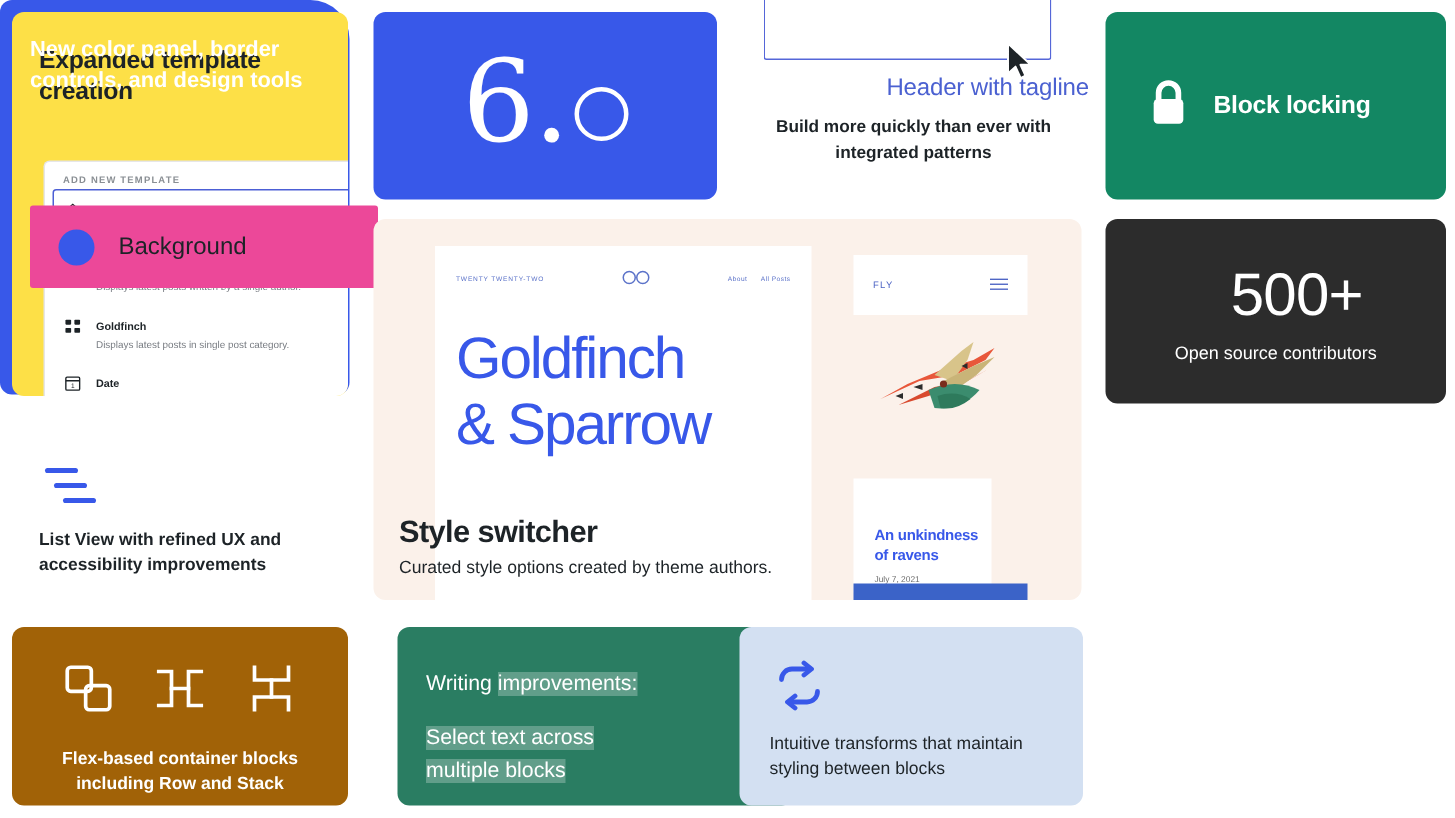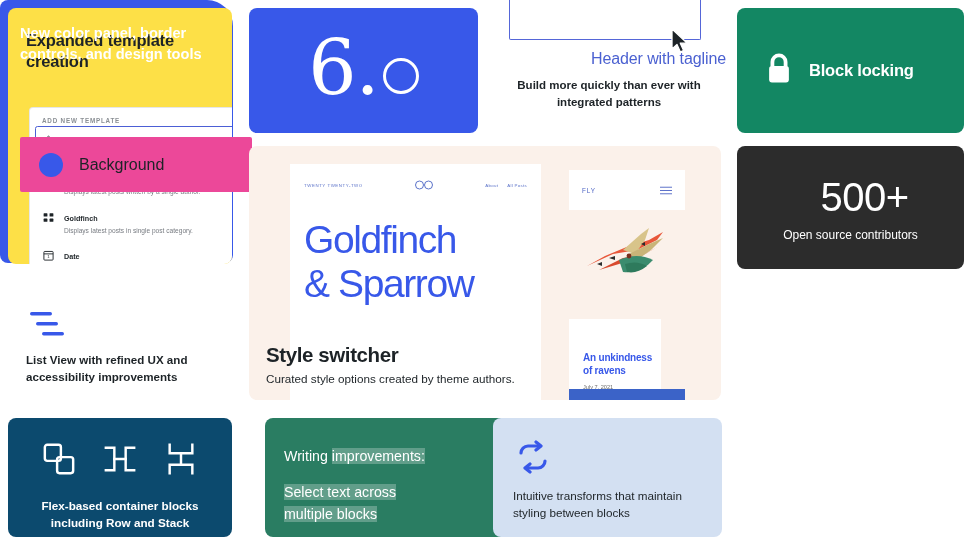--- a/index.html
+++ b/index.html
@@ -186,21 +186,21 @@
   }
   .raven-card .rc-date { font-size: 5.6px; color: #6C6C6C; margin-top: 7px; }
   .blue-bar {
     position: absolute; left: 320px; top: 243px; width: 116px; height: 26px;
     background: #3B63C8;
   }
 
   
   #card-flex {
     left: 8px; top: 418px; width: 224px; height: 119px;
-    background: #0c4a6e;
+    background: #a16207;
   }
   #card-flex .fx-icons {
     position: absolute; left: 0; right: 0; top: 23px;
     display: flex; align-items: center; justify-content: center; gap: 26px;
   }
   #card-flex .fx-cap {
     position: absolute; left: 14px; right: 14px; top: 80px; text-align: center;
     font-size: 11.7px; font-weight: 700; line-height: 1.42; color: #ffffff;
   }
 

